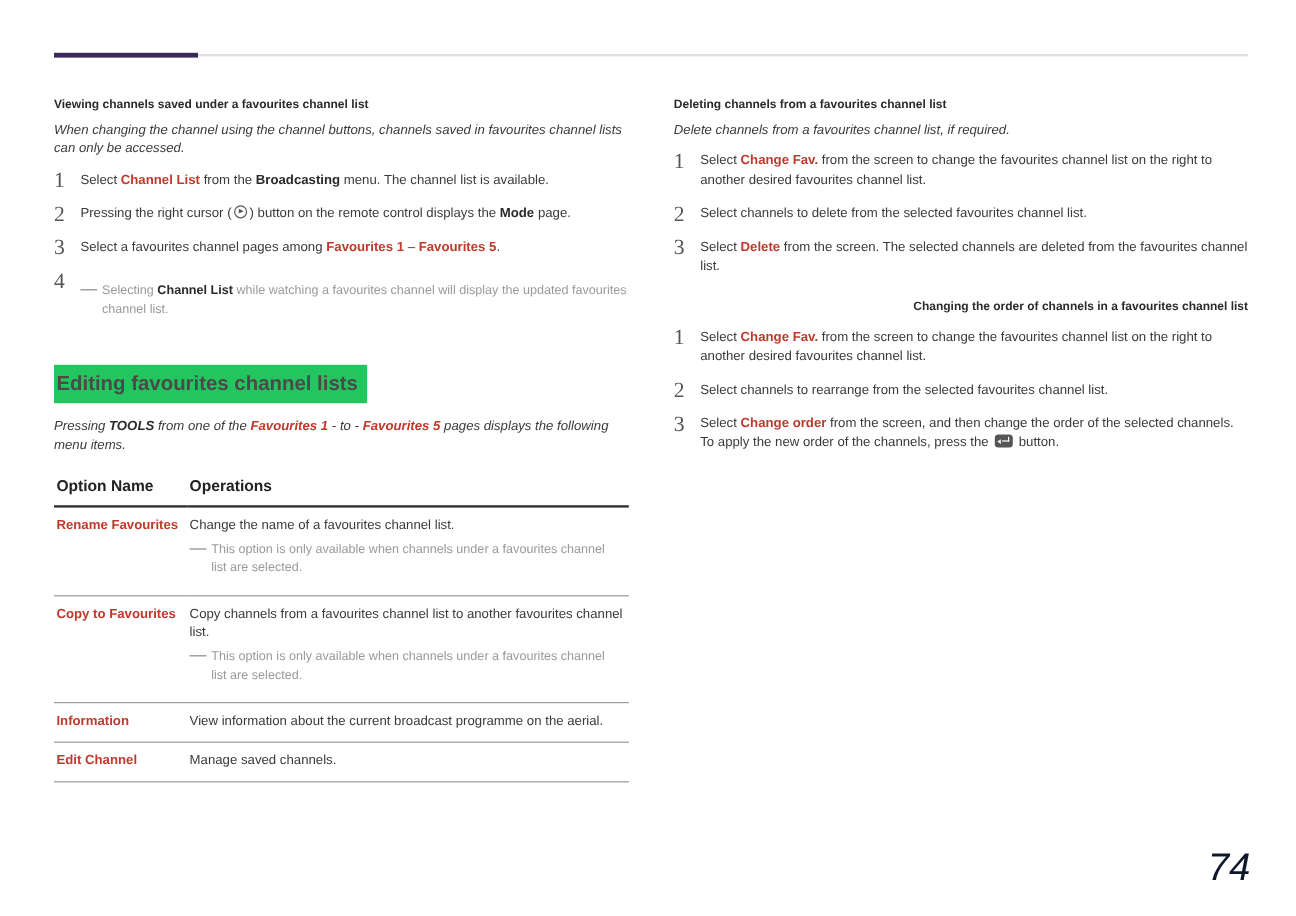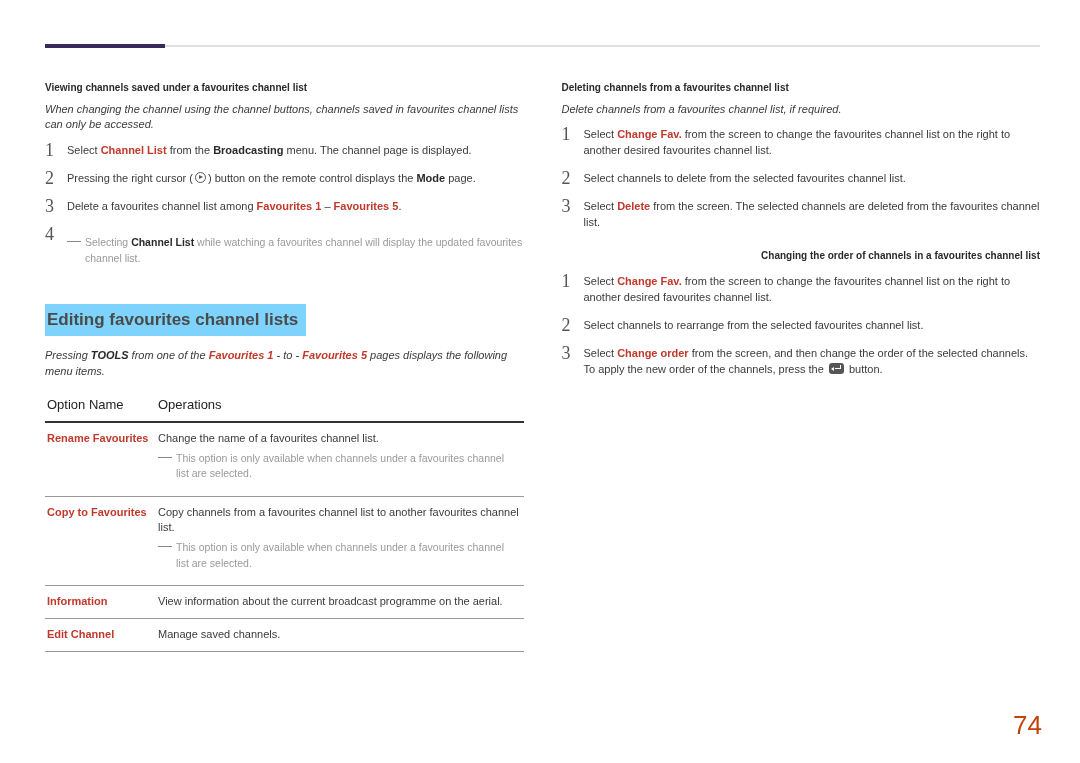--- a/index.html
+++ b/index.html
@@ -79,37 +79,37 @@
     flex: 0 0 22px;
     line-height: 1;
     margin-top: -2px;
   }
   ol.steps .step-body { flex: 1; }
   .em-red { color: #c0392b; font-weight: bold; }
   b.key { color: #2a2a2a; font-weight: bold; }
 
   .section-highlight {
     display: inline-block;
-    background: #7dd3fc;
+    background: #22c55e;
     color: #4a4a4a;
     font-size: 17px;
     font-weight: 600;
     padding: 4px 8px 4px 2px;
     margin: 20px 0 8px 0;
   }
 
   table.opts {
     width: 100%;
     border-collapse: collapse;
     margin-top: 6px;
   }
   table.opts th {
     text-align: left;
     font-size: 13px;
-    font-weight: normal;
+    font-weight: bold;
     padding: 6px 4px 6px 2px;
     border-bottom: 2px solid #333;
     color: #222;
   }
   table.opts td {
     padding: 8px 4px 8px 2px;
     border-bottom: 1px solid #999;
     vertical-align: top;
     font-size: 11px;
   }
@@ -156,23 +156,24 @@
     left: 2.5px; top: 4.2px;
     border-right: 3px solid #fff;
     border-top: 2px solid transparent;
     border-bottom: 2px solid transparent;
   }
 
   .page-number {
     position: absolute;
     bottom: 18px;
     right: 38px;
-    font-size: 26px;
-    color: #c2410c;
+    font-size: 32px;
+    color: #0f172a;
     font-family: Arial, sans-serif;
+    font-style: italic;
   }
 </style>
 </head>
 <body>
 
 <div class="page">
   <div class="header-rule">
     <div class="header-accent"></div>
   </div>
 
@@ -181,33 +182,33 @@
     <div class="col">
       <h3>Viewing channels saved under a favourites channel list</h3>
 
 
       <div class="para">When changing the channel using the channel buttons, channels saved in favourites channel lists can only be accessed.</div>
 
       <ol class="steps">
         <li>
           <span class="num">1</span>
           <span class="step-body">
-            <span>Select </span><span class="em-red">Channel List</span><span> from the </span><b class="key">Broadcasting</b><span> menu. The channel page is displayed.</span>
+            <span>Select </span><span class="em-red">Channel List</span><span> from the </span><b class="key">Broadcasting</b><span> menu. The channel list is available.</span>
           </span>
         </li>
         <li>
           <span class="num">2</span>
           <span class="step-body">
             <span>Pressing the right cursor (</span><span class="icon-play"></span><span>) button on the remote control displays the </span><b class="key">Mode</b><span> page.</span>
           </span>
         </li>
         <li>
           <span class="num">3</span>
           <span class="step-body">
-            <span>Delete a favourites channel list among </span><span class="em-red">Favourites 1</span><span> – </span><span class="em-red">Favourites 5</span><span>.</span>
+            <span>Select a favourites channel pages among </span><span class="em-red">Favourites 1</span><span> – </span><span class="em-red">Favourites 5</span><span>.</span>
           </span>
         </li>
         <li>
           <span class="num">4</span>
           <span class="step-body">
             <div class="note" style="margin-top:8px;justify-content:flex-end;">
               <span class="note-dash"></span>
               <span>
                 <span>Selecting </span><b class="key">Channel List</b><span> while watching a favourites channel will display the updated favourites channel list.</span>
               </span>

